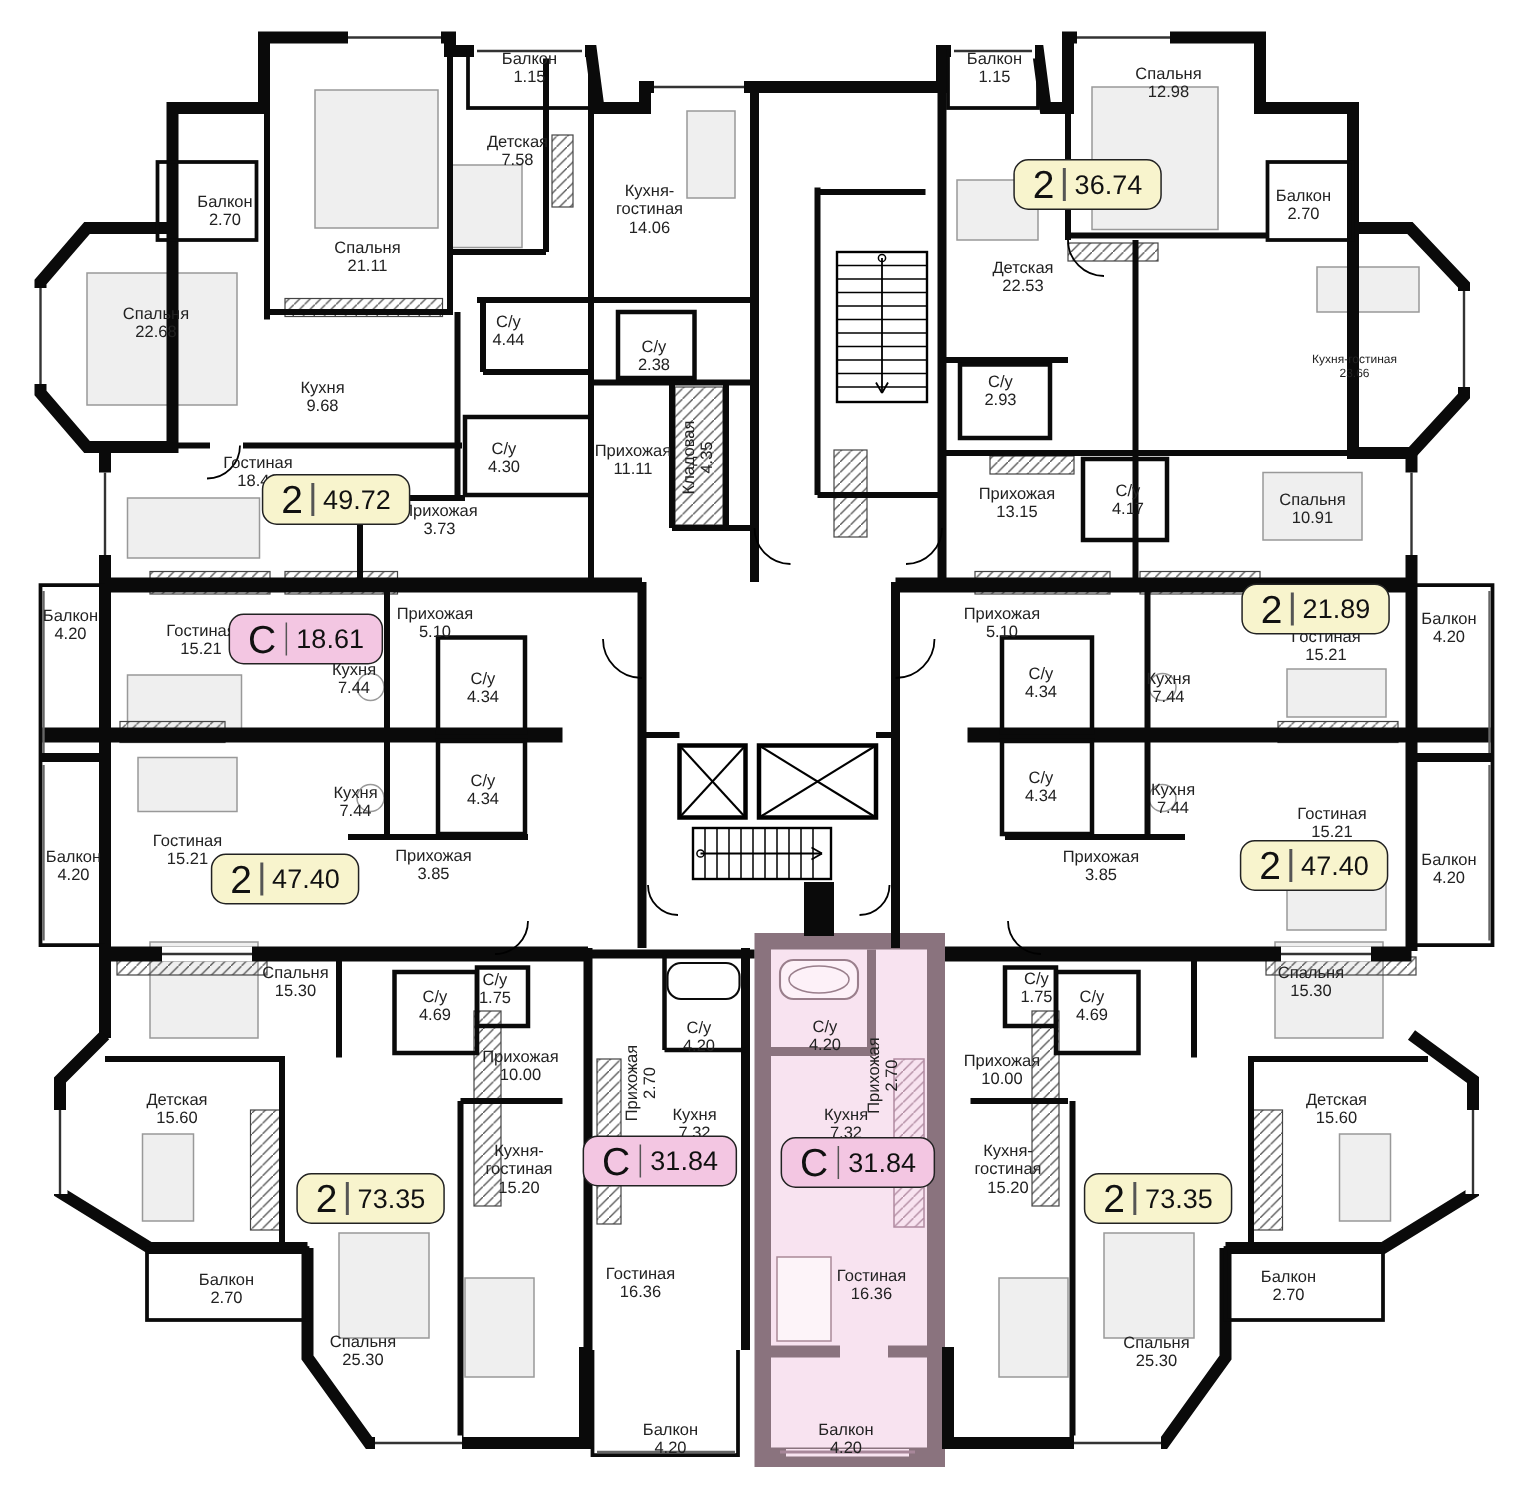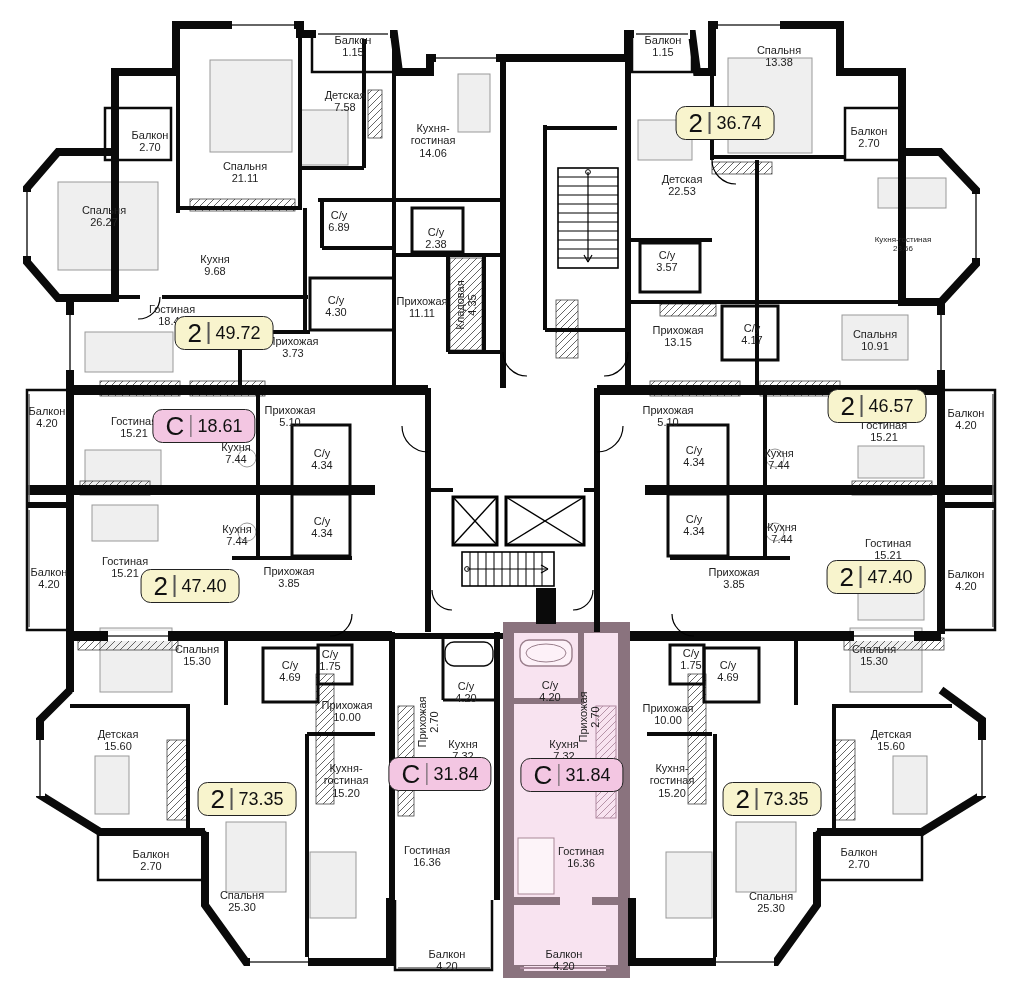--- a/index.html
+++ b/index.html
@@ -298,37 +298,37 @@
       <path d="M352,614 a22,22 0 0 1 -22,22"></path>
       <path d="M672,614 a22,22 0 0 0 22,22"></path>
       <path d="M160,297 a22,22 0 0 1 -22,22"></path>
       <path d="M712,160 a24,24 0 0 0 24,24"></path>
     </g>
   </svg>
 
   <div id="labels">
       <div class="room-label" style="left: 150px; top: 141px;"><div class="rn">Балкон</div><div class="ra">2.70</div></div>
       <div class="room-label" style="left: 245px; top: 172px;"><div class="rn">Спальня</div><div class="ra">21.11</div></div>
-      <div class="room-label" style="left: 104px; top: 216px;"><div class="rn">Спальня</div><div class="ra">26.27</div></div>
+      <div class="room-label" style="left: 104px; top: 216px;"><div class="rn">Спальня</div><div class="ra">22.68</div></div>
       <div class="room-label" style="left: 215px; top: 265px;"><div class="rn">Кухня</div><div class="ra">9.68</div></div>
       <div class="room-label" style="left: 172px; top: 315px;"><div class="rn">Гостиная</div><div class="ra">18.49</div></div>
       <div class="room-label" style="left: 293px; top: 347px;"><div class="rn">Прихожая</div><div class="ra">3.73</div></div>
       <div class="room-label" style="left: 353px; top: 46px;"><div class="rn">Балкон</div><div class="ra">1.15</div></div>
       <div class="room-label" style="left: 345px; top: 101px;"><div class="rn">Детская</div><div class="ra">7.58</div></div>
       <div class="room-label" style="left: 433px; top: 140px;"><div class="rn">Кухня-
 гостиная</div><div class="ra">14.06</div></div>
-      <div class="room-label" style="left: 339px; top: 221px;"><div class="rn">С/у</div><div class="ra">6.89</div></div>
+      <div class="room-label" style="left: 339px; top: 221px;"><div class="rn">С/у</div><div class="ra">4.44</div></div>
       <div class="room-label" style="left: 436px; top: 238px;"><div class="rn">С/у</div><div class="ra">2.38</div></div>
       <div class="room-label" style="left: 336px; top: 306px;"><div class="rn">С/у</div><div class="ra">4.30</div></div>
       <div class="room-label" style="left: 422px; top: 307px;"><div class="rn">Прихожая</div><div class="ra">11.11</div></div>
       <div class="room-label vertical" style="left: 466px; top: 305px;"><div class="rn">Кладовая</div><div class="ra">4.35</div></div>
       <div class="room-label" style="left: 663px; top: 46px;"><div class="rn">Балкон</div><div class="ra">1.15</div></div>
       <div class="room-label" style="left: 682px; top: 185px;"><div class="rn">Детская</div><div class="ra">22.53</div></div>
-      <div class="room-label" style="left: 667px; top: 261px;"><div class="rn">С/у</div><div class="ra">3.57</div></div>
-      <div class="room-label" style="left: 779px; top: 56px;"><div class="rn">Спальня</div><div class="ra">13.38</div></div>
+      <div class="room-label" style="left: 667px; top: 261px;"><div class="rn">С/у</div><div class="ra">2.93</div></div>
+      <div class="room-label" style="left: 779px; top: 56px;"><div class="rn">Спальня</div><div class="ra">12.98</div></div>
       <div class="room-label" style="left: 869px; top: 137px;"><div class="rn">Балкон</div><div class="ra">2.70</div></div>
       <div class="room-label small" style="left: 903px; top: 245px;"><div class="rn">Кухня-гостиная</div><div class="ra">23.66</div></div>
       <div class="room-label" style="left: 678px; top: 336px;"><div class="rn">Прихожая</div><div class="ra">13.15</div></div>
       <div class="room-label" style="left: 752px; top: 334px;"><div class="rn">С/у</div><div class="ra">4.17</div></div>
       <div class="room-label" style="left: 668px; top: 416px;"><div class="rn">Прихожая</div><div class="ra">5.10</div></div>
       <div class="room-label" style="left: 694px; top: 456px;"><div class="rn">С/у</div><div class="ra">4.34</div></div>
       <div class="room-label" style="left: 779px; top: 459px;"><div class="rn">Кухня</div><div class="ra">7.44</div></div>
       <div class="room-label" style="left: 875px; top: 340px;"><div class="rn">Спальня</div><div class="ra">10.91</div></div>
       <div class="room-label" style="left: 884px; top: 431px;"><div class="rn">Гостиная</div><div class="ra">15.21</div></div>
       <div class="room-label" style="left: 966px; top: 419px;"><div class="rn">Балкон</div><div class="ra">4.20</div></div>
@@ -391,21 +391,21 @@
         <span class="ba">47.40</span>
       </div>
       <div class="badge v-two" style="left: 725px; top: 123px;">
         <span class="bt">2</span>
         <span class="bd"></span>
         <span class="ba">36.74</span>
       </div>
       <div class="badge v-two" style="left: 877px; top: 406px;">
         <span class="bt">2</span>
         <span class="bd"></span>
-        <span class="ba">46.57</span>
+        <span class="ba">21.89</span>
       </div>
       <div class="badge v-two" style="left: 876px; top: 577px;">
         <span class="bt">2</span>
         <span class="bd"></span>
         <span class="ba">47.40</span>
       </div>
       <div class="badge v-two" style="left: 247px; top: 799px;">
         <span class="bt">2</span>
         <span class="bd"></span>
         <span class="ba">73.35</span>

